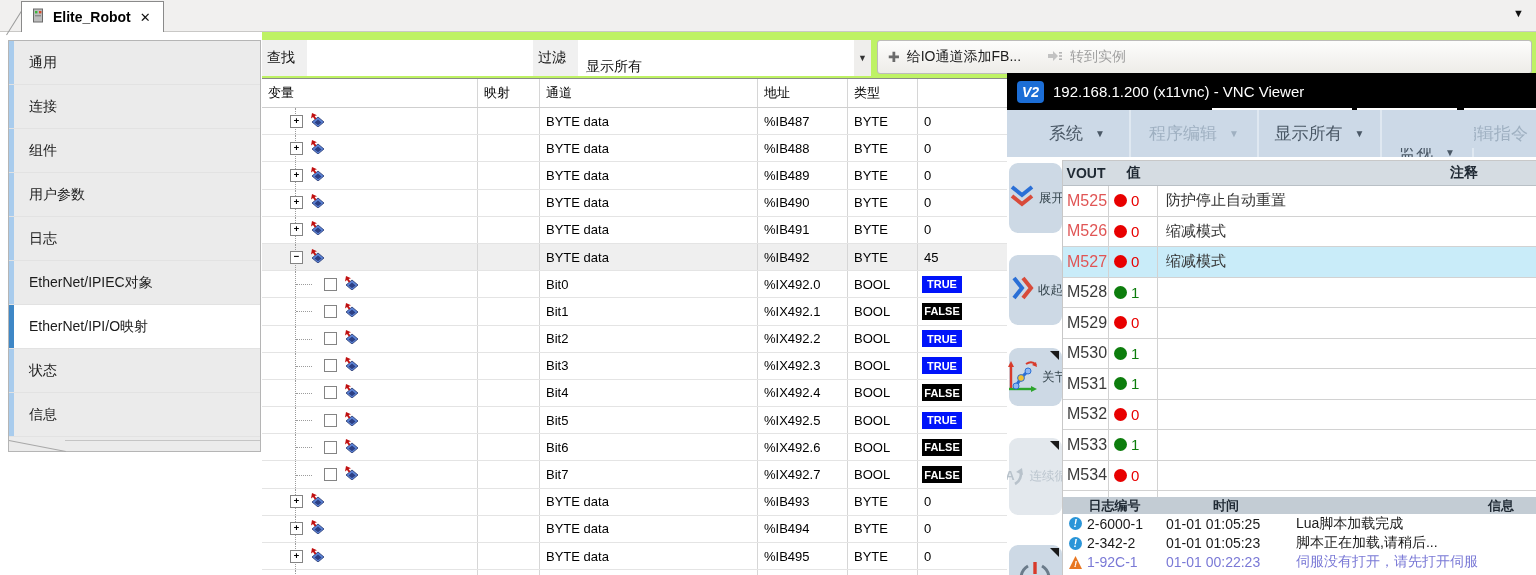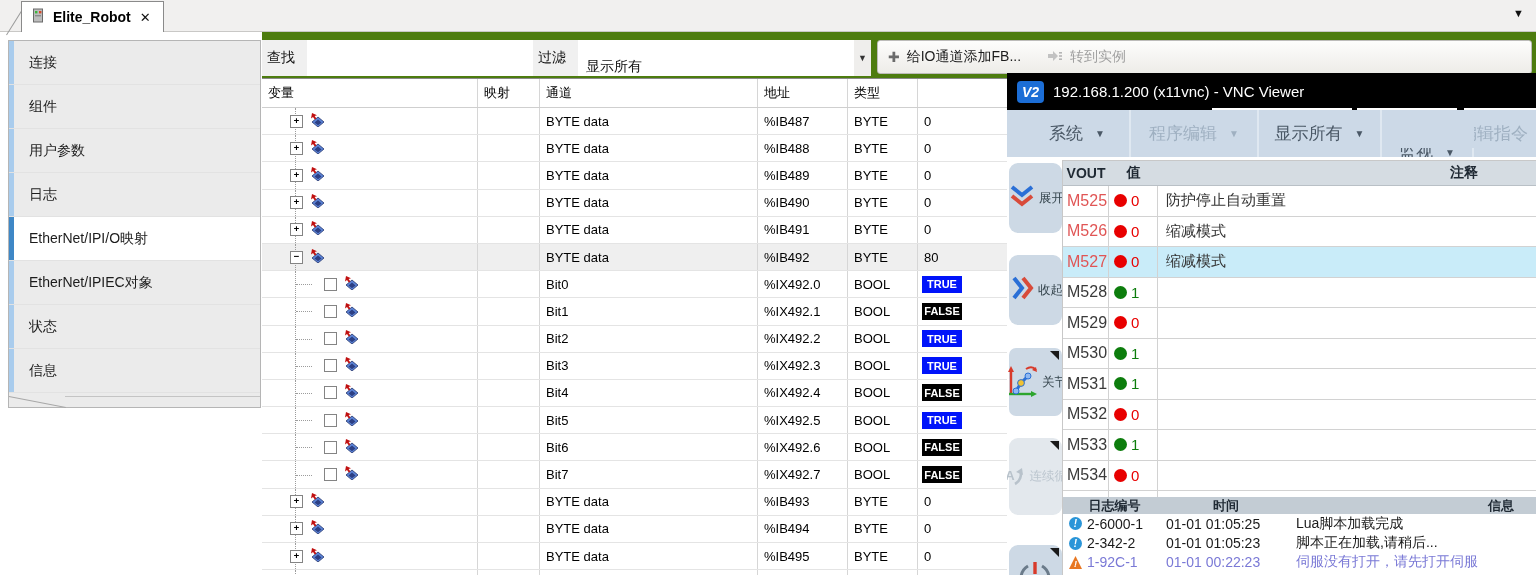--- a/index.html
+++ b/index.html
@@ -17,21 +17,21 @@
   .sidebar{position:absolute;left:8px;top:40px;width:251px;background:#ebebeb;border:1px solid #b5b5b5;}
   .nav-item{position:relative;height:43px;display:flex;align-items:center;background:#ebebeb;border-bottom:1px solid #e2e2e2;cursor:pointer;}
   .nav-item.selected{background:#fff;}
   .nav-strip{position:absolute;left:0;top:0;bottom:0;width:5px;background:var(--strip,#a9cced);}
   .nav-item.selected .nav-strip{background:var(--sel-strip,#3e87c6);}
   .nav-label{margin-left:20px;font-size:14px;color:#1c1c1c;white-space:nowrap;}
   .sidebar-tail{position:relative;height:14px;background:#ebebeb;}
   .sidebar-tail .diag{position:absolute;left:0;top:3px;width:58px;height:1px;background:#a8a8a8;transform:rotate(11deg);transform-origin:left top;}
   .sidebar-tail .horiz{position:absolute;left:56px;right:0;top:3px;height:1px;background:#c4c4c4;}
   
-  .mainpanel{position:absolute;left:262px;top:32px;right:0;bottom:0;background:#4d7c0f;}
+  .mainpanel{position:absolute;left:262px;top:32px;right:0;bottom:0;background:#bef264;}
   .toolbar{position:absolute;left:0;top:8px;right:0;height:36px;display:flex;align-items:stretch;}
   .tb-label{width:40px;display:flex;align-items:center;padding-left:5px;font-size:14px;color:#111;background:#f0f0f0;}
   .find-input{width:214px;background:#fff;border:none;outline:none;font-size:14px;padding:0 6px;}
   .filter-field{width:268px;background:#fff;display:flex;align-items:flex-end;padding-left:8px;font-size:14px;color:#111;cursor:pointer;}
   .filter-arrow{width:17px;background:#efeeec;display:flex;align-items:center;justify-content:center;font-size:9px;color:#333;cursor:pointer;}
   .btnbar{flex:1;margin:0 4px 2px 6px;border:1px solid #bdbcba;border-radius:3px;
           background:linear-gradient(#fdfdfc,#edecE8);display:flex;align-items:center;padding:0 10px;gap:26px;}
   .tb-btn{display:flex;align-items:center;gap:7px;font-size:14px;color:#1d1d1d;background:none;border:none;padding:0;cursor:pointer;font-family:inherit;}
   .tb-btn .plus-glyph{color:#6b6b6b;font-size:14px;font-weight:bold;}
   .tb-btn.disabled{color:#9f9f9f;cursor:default;text-align:center;}
@@ -75,21 +75,21 @@
   .marrow{font-size:10px;}
   .vnc-body{position:absolute;top:84px;left:0;right:0;bottom:0;background:#fff;}
   
   .sbtn{position:absolute;left:2px;width:53px;background:var(--btn-bg,#cdd9e5);border-radius:9px;
         display:flex;flex-direction:row;align-items:center;justify-content:center;gap:2px;cursor:pointer;}
   .sbtn .slabel{font-size:12.5px;color:#37474f;white-space:nowrap;}
   .sbtn.disabled{background:#e3e8ed;cursor:default;}
   .sbtn.disabled .slabel{color:#bcc6cf;}
   .sb-expand{top:6px;height:70px;}
   .sb-collapse{top:98px;height:70px;}
-  .sb-joint{top:191px;height:68px;border-radius:7px;}
+  .sb-joint{top:191px;height:58px;}
   .sb-loop{top:281px;height:77px;}
   .sb-power{top:388px;height:70px;}
   .corner{position:absolute;top:3px;right:3px;width:0;height:0;border-top:9px solid #1a1a1a;border-left:9px solid transparent;}
   
   .vout{position:absolute;left:55px;top:3px;right:0;height:337px;overflow:hidden;border-left:1px solid #c8c8c8;border-top:1px solid #c8c8c8;}
   .vhead{display:flex;height:24px;background:#d5dce2;border-bottom:1px solid #b9c0c6;align-items:center;font-weight:bold;font-size:14px;color:#1f2933;}
   .vh1{width:46px;text-align:center;}.vh2{width:49px;text-align:center;}.vh3{flex:1;text-align:right;padding-right:58px;}
   .vrow{display:flex;height:29.5px;border-bottom:1px solid #d2d2d2;align-items:stretch;background:#fff;cursor:pointer;}
   .vrow.selected{background:var(--sel-row,#c9ecf9);}
   .vc{display:flex;align-items:center;}
@@ -134,20 +134,24 @@
         </svg>
     </span>
     <span class="tab-label">Elite_Robot</span>
     <span class="tab-close">✕</span>
   </div>
   <span class="tabbar-caret">▼</span>
 </div>
 
 <div class="sidebar">
 
+    <div class="nav-item">
+      <span class="nav-strip"></span>
+      <span class="nav-label">通用</span>
+    </div>
 
     <div class="nav-item">
       <span class="nav-strip"></span>
       <span class="nav-label">连接</span>
     </div>
 
     <div class="nav-item">
       <span class="nav-strip"></span>
       <span class="nav-label">组件</span>
     </div>
@@ -155,28 +159,28 @@
     <div class="nav-item">
       <span class="nav-strip"></span>
       <span class="nav-label">用户参数</span>
     </div>
 
     <div class="nav-item">
       <span class="nav-strip"></span>
       <span class="nav-label">日志</span>
     </div>
 
+    <div class="nav-item">
+      <span class="nav-strip"></span>
+      <span class="nav-label">EtherNet/IPIEC对象</span>
+    </div>
+
     <div class="nav-item selected">
       <span class="nav-strip"></span>
       <span class="nav-label">EtherNet/IPI/O映射</span>
-    </div>
-
-    <div class="nav-item">
-      <span class="nav-strip"></span>
-      <span class="nav-label">EtherNet/IPIEC对象</span>
     </div>
 
     <div class="nav-item">
       <span class="nav-strip"></span>
       <span class="nav-label">状态</span>
     </div>
 
     <div class="nav-item">
       <span class="nav-strip"></span>
       <span class="nav-label">信息</span>
@@ -335,21 +339,21 @@
               <polygon points="8,6.5 11.5,9.4 8,12.3 4.5,9.4" fill="#2c3f84"></polygon>
               <path d="M2 0 L7 2.2 L4.6 3 L6.4 5.6 L4.8 6.6 L3 4 L1 5.4 Z" fill="#c01010"></path>
             </svg>
           </span>
         </div>
         <div class="gc c-map"></div>
         <div class="gc c-chan">BYTE data</div>
         <div class="gc c-addr">%IB492</div>
         <div class="gc c-type">BYTE</div>
         <div class="gc c-val">
-          <span class="val v-plain">80</span>
+          <span class="val v-plain">45</span>
         </div>
       </div>
 
       <div class="trow lvl1">
         <div class="gc c-var">
           <span class="expbox e-none"></span>
           <span class="varicon">
             <svg width="15" height="14" viewBox="0 0 15 14">
               <polygon points="8,4 14,9 8,14 2,9" fill="#5b84d8" stroke="#25346a" stroke-width="0.8"></polygon>
               <polygon points="8,6.5 11.5,9.4 8,12.3 4.5,9.4" fill="#2c3f84"></polygon>

